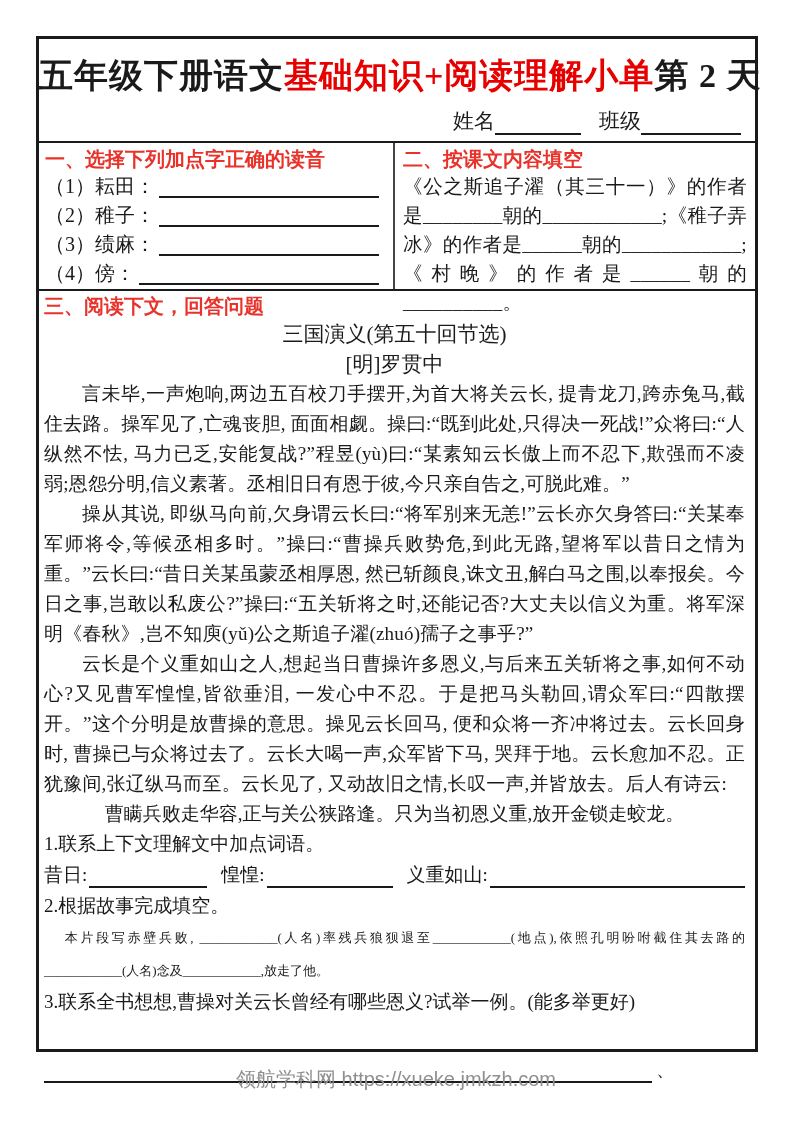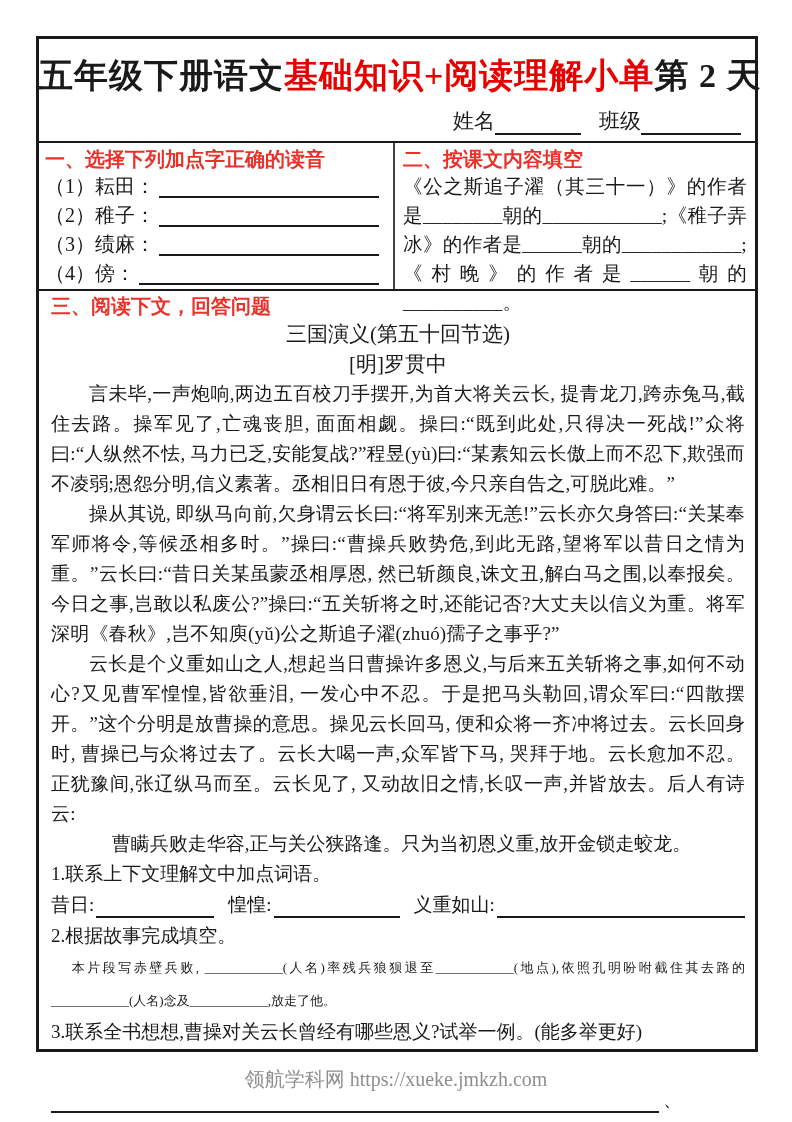--- a/index.html
+++ b/index.html
@@ -30,38 +30,38 @@
     height:150px;box-sizing:border-box;
   }
   .col-left{width:356px;border-right:2px solid #444;box-sizing:border-box;padding:3px 10px 0 6px;}
   .col-right{flex:1;box-sizing:border-box;padding:3px 8px 0 8px;}
   .sec-heading{color:#e8322a;font-weight:bold;font-size:20px;line-height:26px;}
   .pinyin-item{display:flex;align-items:flex-end;font-size:20px;line-height:29px;}
   .pinyin-item .label{white-space:nowrap;}
   .pinyin-item .blank-line{flex:1;border-bottom:2px solid #1a1a1a;height:24px;margin:0 4px 3px 4px;}
   .fill-body{font-size:19.5px;line-height:29px;text-align:justify;letter-spacing:0.2px;}
   
-  .section3{padding:2px 10px 0 12px;}
+  .section3{padding:2px 10px 0 5px;}
   .passage-title{text-align:center;font-size:21px;line-height:30px;}
   .passage-author{text-align:center;font-size:21px;line-height:30px;}
   .para{font-size:19px;line-height:30px;text-align:justify;text-indent:2em;letter-spacing:0.2px;}
   .poem{font-size:19px;line-height:30px;text-indent:3.2em;}
   .qline{font-size:19px;line-height:30px;}
   .q1-blanks{display:flex;align-items:flex-end;font-size:19px;line-height:32px;}
   .q1-blanks .label{white-space:nowrap;}
   .q1-blanks .blank-line{border-bottom:2px solid #1a1a1a;height:26px;margin:0 14px 3px 2px;}
   .b1{width:118px;} .b2{width:126px;} .b3{flex:1;margin-right:0 !important;}
   .q2-body{font-size:13px;line-height:33px;text-align:justify;text-indent:1.6em;}
   .answer-row{margin-top:40px;display:flex;align-items:flex-end;font-size:19px;}
   .answer-row .blank-line{width:608px;border-bottom:2px solid #1a1a1a;height:24px;}
   .answer-row .tail{margin-left:4px;}
   
   .footer{
     position:absolute;left:0;top:1066px;width:792px;text-align:center;
-    color:#8f8f8f;font-size:20px;font-family:Liberation Serif, serif;
+    color:#8f8f8f;font-size:20px;font-family:Liberation Sans, sans-serif;
   }
 </style>
 </head>
 <body>
 
 <div class="sheet">
 
   <div class="title-row">
     <span>五年级下册语文</span><span class="title-red">基础知识+阅读理解小单</span><span>第 2 天</span>
   </div>

